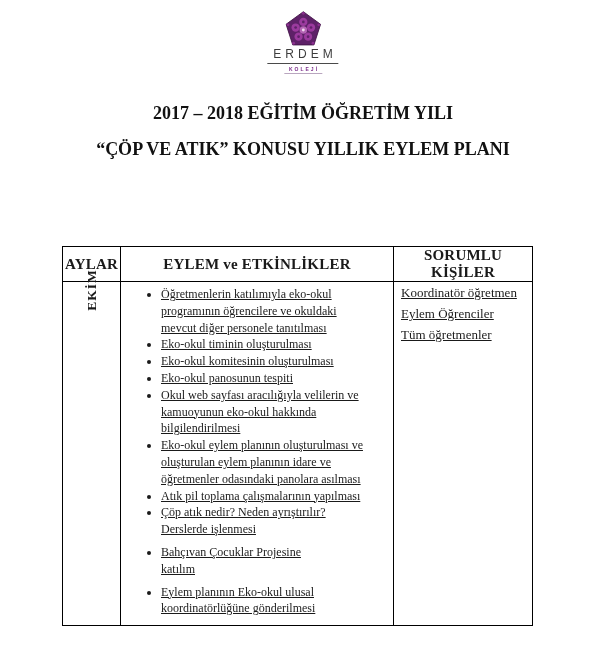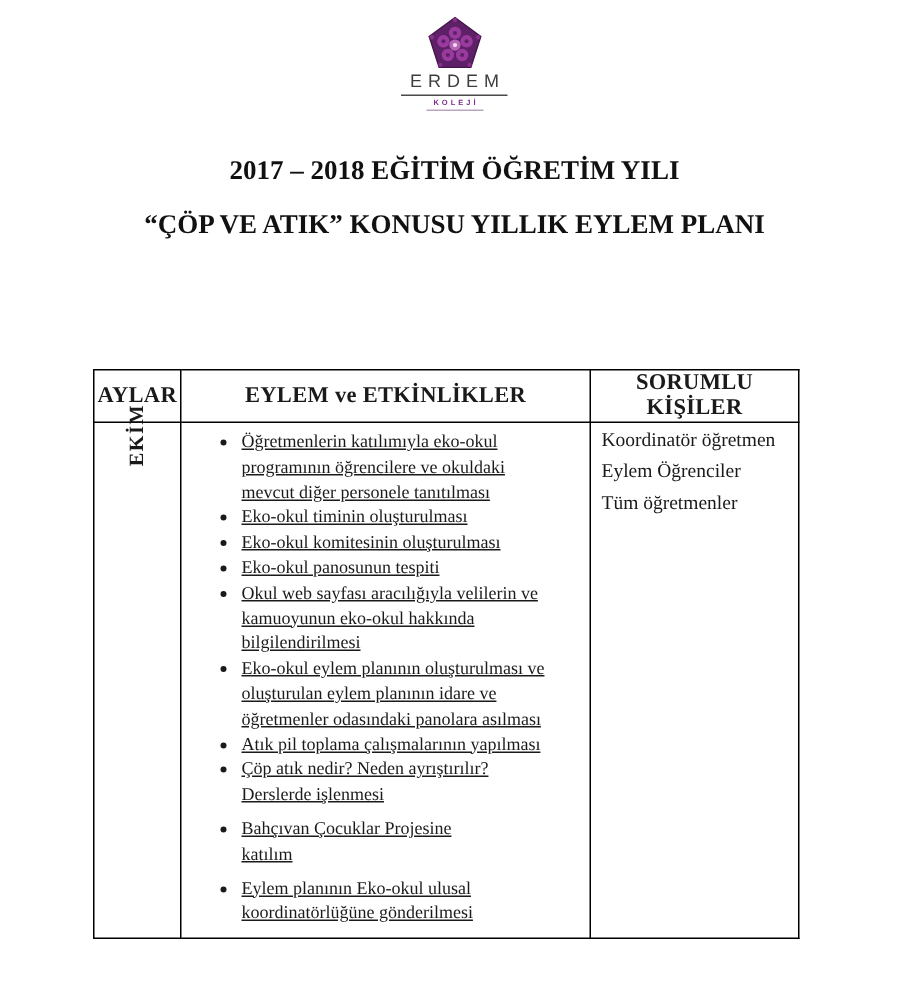--- a/index.html
+++ b/index.html
@@ -85,21 +85,21 @@
   td.act-cell li {
     font-size: 12px; line-height: 16.8px;
     white-space: pre-line;
     margin: 0;
   }
   td.act-cell li:nth-of-type(9),
   td.act-cell li:nth-of-type(10) { margin-top: 6px; }
 
   td.resp-cell { vertical-align: middle; }
   .resp-wrap { padding: 0 2px 62px 7px; }
-  .resp-line { font-size: 13px; line-height: 21px; }
+  .resp-line { font-size: 13px; line-height: 21px; text-decoration: underline; }
 </style>
 </head>
 <body>
 
 <div class="page">
 
   <div class="logo">
     <svg width="36" height="35" viewBox="0 0 40 39" aria-hidden="true">
       <polygon points="20,0.8 39.2,14.8 31.8,37.8 8.2,37.8 0.8,14.8" fill="#5e2168" stroke="#431549" stroke-width="1"></polygon>
       <circle cx="20" cy="12.2" r="4.6" fill="#9b3a9e"></circle>

